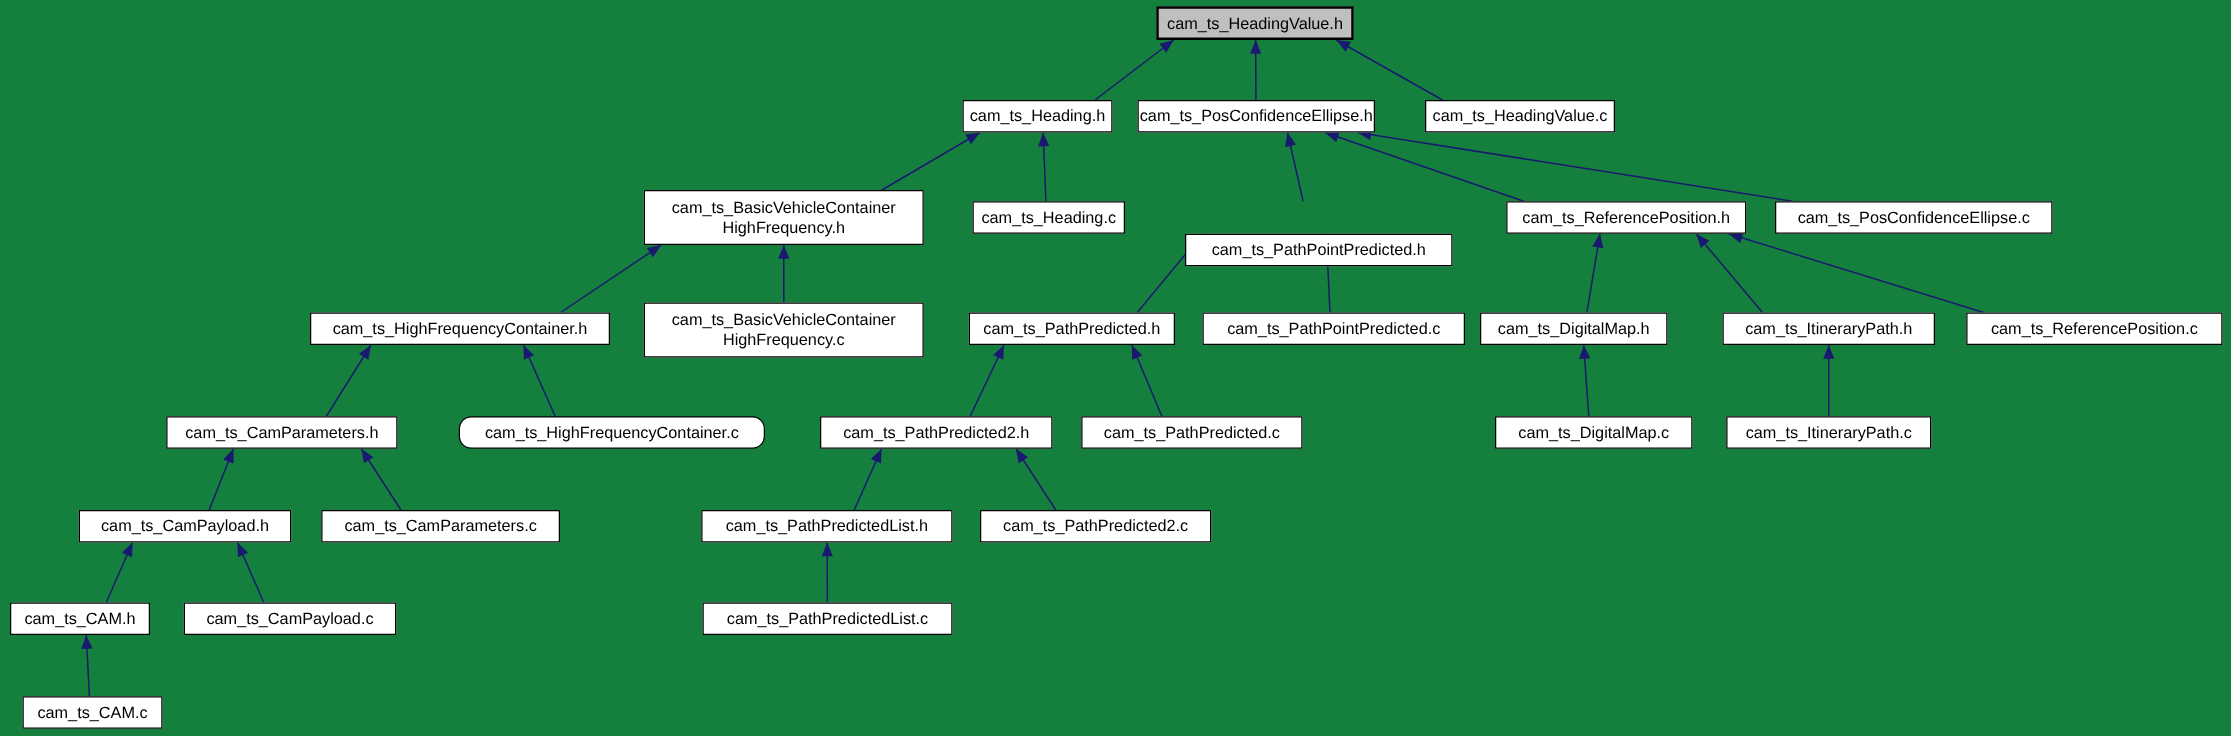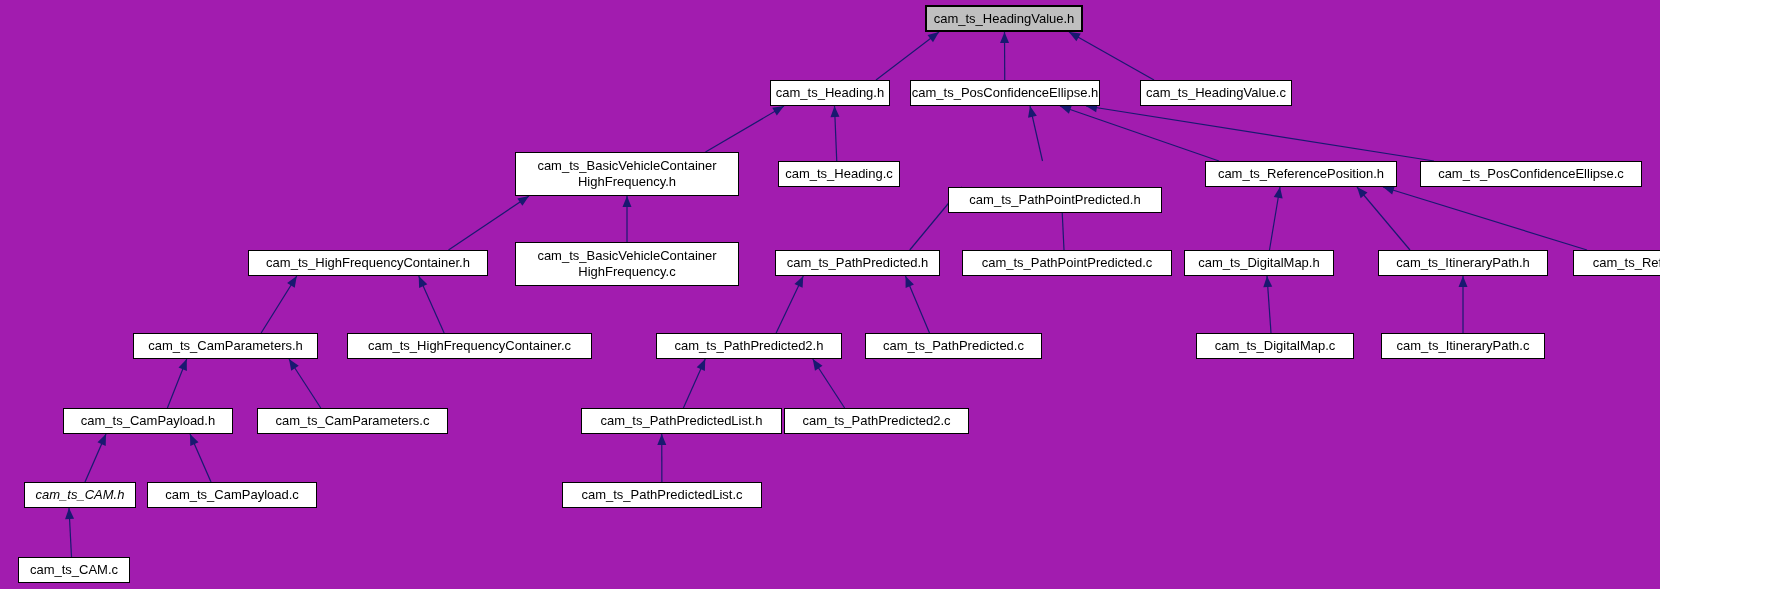--- a/index.html
+++ b/index.html
@@ -2,23 +2,23 @@
 <html><head>
 <meta charset="utf-8">
 <style>
   html, body {
     margin: 0;
     padding: 0;
     background: #ffffff;
   }
   .graph-canvas {
     position: relative;
-    width: 1660px;
+    width: 1785px;
     height: 589px;
-    background: #a21caf;
+    background: #15803d;
     font-family: "Liberation Sans", sans-serif;
     overflow: hidden;
   }
   .edge-layer {
     position: absolute;
     left: 0;
     top: 0;
     width: 1785px;
     height: 589px;
   }
@@ -214,48 +214,48 @@
     </div>
     <div class="node" style="left: 1378px; top: 250px; width: 170px; height: 26px;">
       <span>cam_ts_ItineraryPath.h</span>
     </div>
     <div class="node" style="left: 1573px; top: 250px; width: 205px; height: 26px;">
       <span>cam_ts_ReferencePosition.c</span>
     </div>
     <div class="node" style="left: 133px; top: 333px; width: 185px; height: 26px;">
       <span>cam_ts_CamParameters.h</span>
     </div>
-    <div class="node" style="left: 347px; top: 333px; width: 245px; height: 26px;">
+    <div class="node" style="left: 367px; top: 333px; width: 245px; height: 26px; border-radius: 10px;">
       <span>cam_ts_HighFrequencyContainer.c</span>
     </div>
     <div class="node" style="left: 656px; top: 333px; width: 186px; height: 26px;">
       <span>cam_ts_PathPredicted2.h</span>
     </div>
     <div class="node" style="left: 865px; top: 333px; width: 177px; height: 26px;">
       <span>cam_ts_PathPredicted.c</span>
     </div>
     <div class="node" style="left: 1196px; top: 333px; width: 158px; height: 26px;">
       <span>cam_ts_DigitalMap.c</span>
     </div>
     <div class="node" style="left: 1381px; top: 333px; width: 164px; height: 26px;">
       <span>cam_ts_ItineraryPath.c</span>
     </div>
     <div class="node" style="left: 63px; top: 408px; width: 170px; height: 26px; justify-content: center;">
       <span>cam_ts_CamPayload.h</span>
     </div>
     <div class="node" style="left: 257px; top: 408px; width: 191px; height: 26px;">
       <span>cam_ts_CamParameters.c</span>
     </div>
-    <div class="node" style="left: 561px; top: 408px; width: 201px; height: 26px; margin-left: 20px;">
+    <div class="node" style="left: 561px; top: 408px; width: 201px; height: 26px;">
       <span>cam_ts_PathPredictedList.h</span>
     </div>
     <div class="node" style="left: 784px; top: 408px; width: 185px; height: 26px;">
       <span>cam_ts_PathPredicted2.c</span>
     </div>
-    <div class="node" style="left: 24px; top: 482px; width: 112px; height: 26px; font-style: italic;">
+    <div class="node" style="left: 8px; top: 482px; width: 112px; height: 26px;">
       <span>cam_ts_CAM.h</span>
     </div>
     <div class="node" style="left: 147px; top: 482px; width: 170px; height: 26px;">
       <span>cam_ts_CamPayload.c</span>
     </div>
     <div class="node" style="left: 562px; top: 482px; width: 200px; height: 26px;">
       <span>cam_ts_PathPredictedList.c</span>
     </div>
     <div class="node" style="left: 18px; top: 557px; width: 112px; height: 26px;">
       <span>cam_ts_CAM.c</span>

